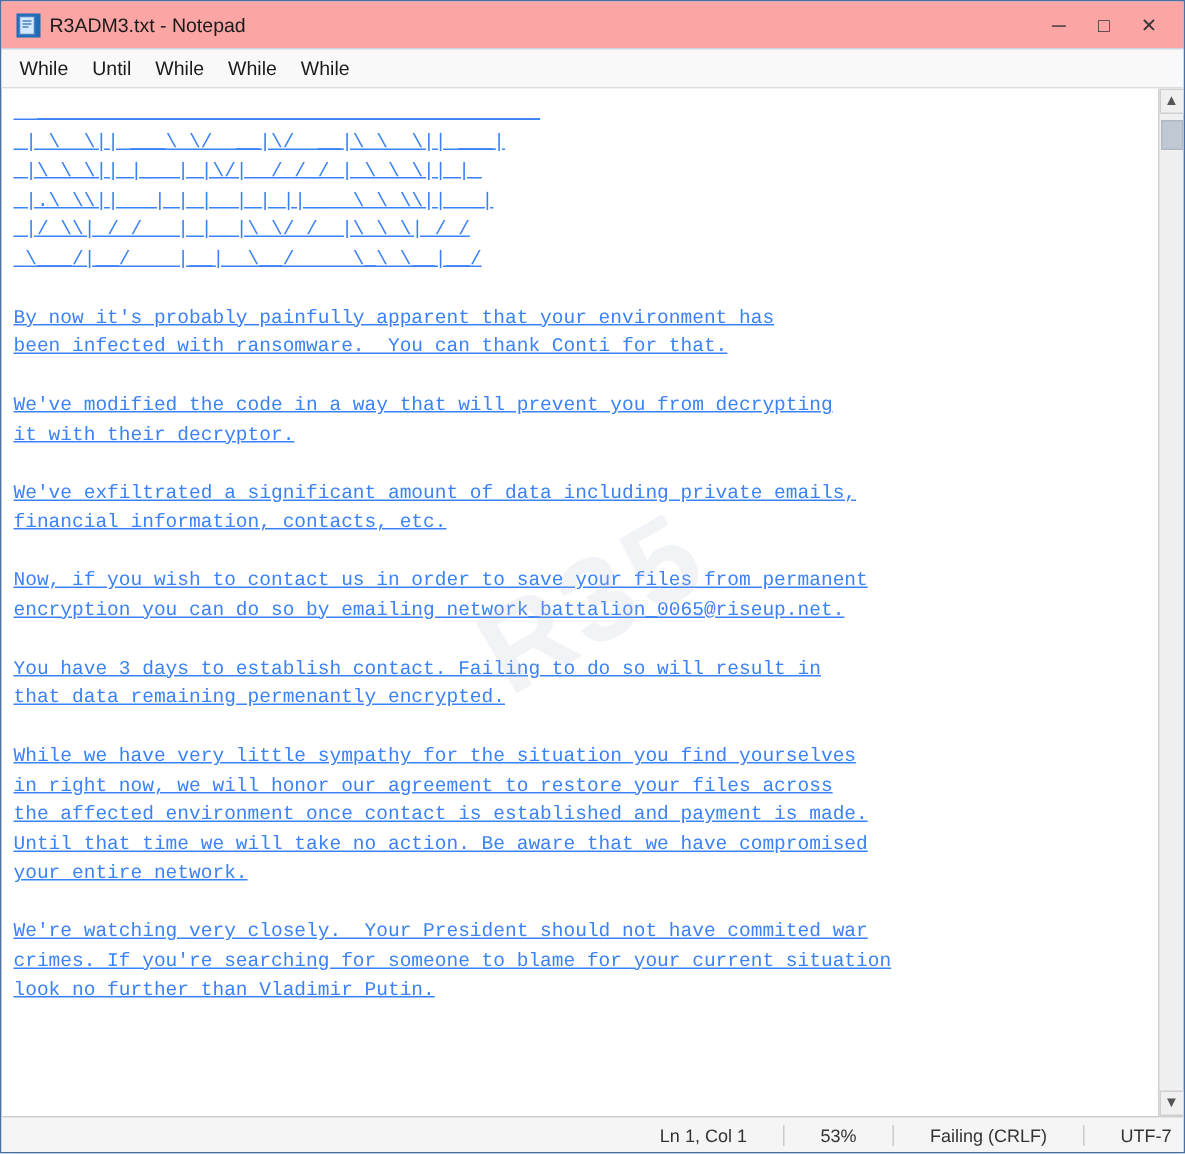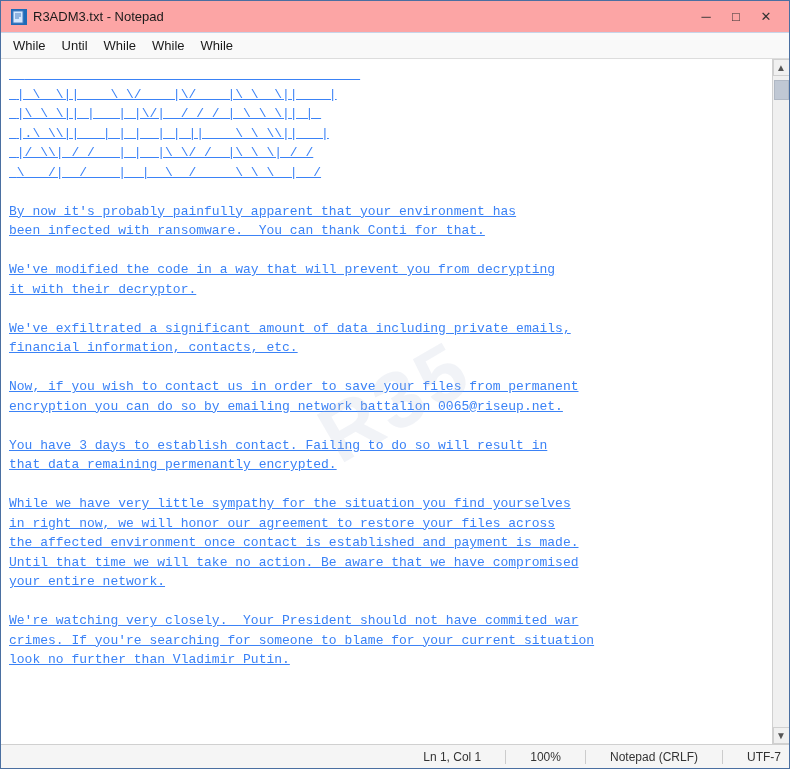--- a/index.html
+++ b/index.html
@@ -257,19 +257,19 @@
     <div class="scrollbar-right">
       <div class="scroll-arrow">▲</div>
       <div class="scrollbar-thumb"></div>
       <div class="scroll-arrow" style="margin-top:auto;">▼</div>
     </div>
   </div>
 
   <div class="status-bar">
     <span class="status-item">Ln 1, Col 1</span>
     <div class="status-divider"></div>
-    <span class="status-item">100%</span>
+    <span class="status-item">53%</span>
     <div class="status-divider"></div>
-    <span class="status-item">Notepad (CRLF)</span>
+    <span class="status-item">Failing (CRLF)</span>
     <div class="status-divider"></div>
     <span class="status-item">UTF-7</span>
   </div>
 </div>
 
 </body></html>

